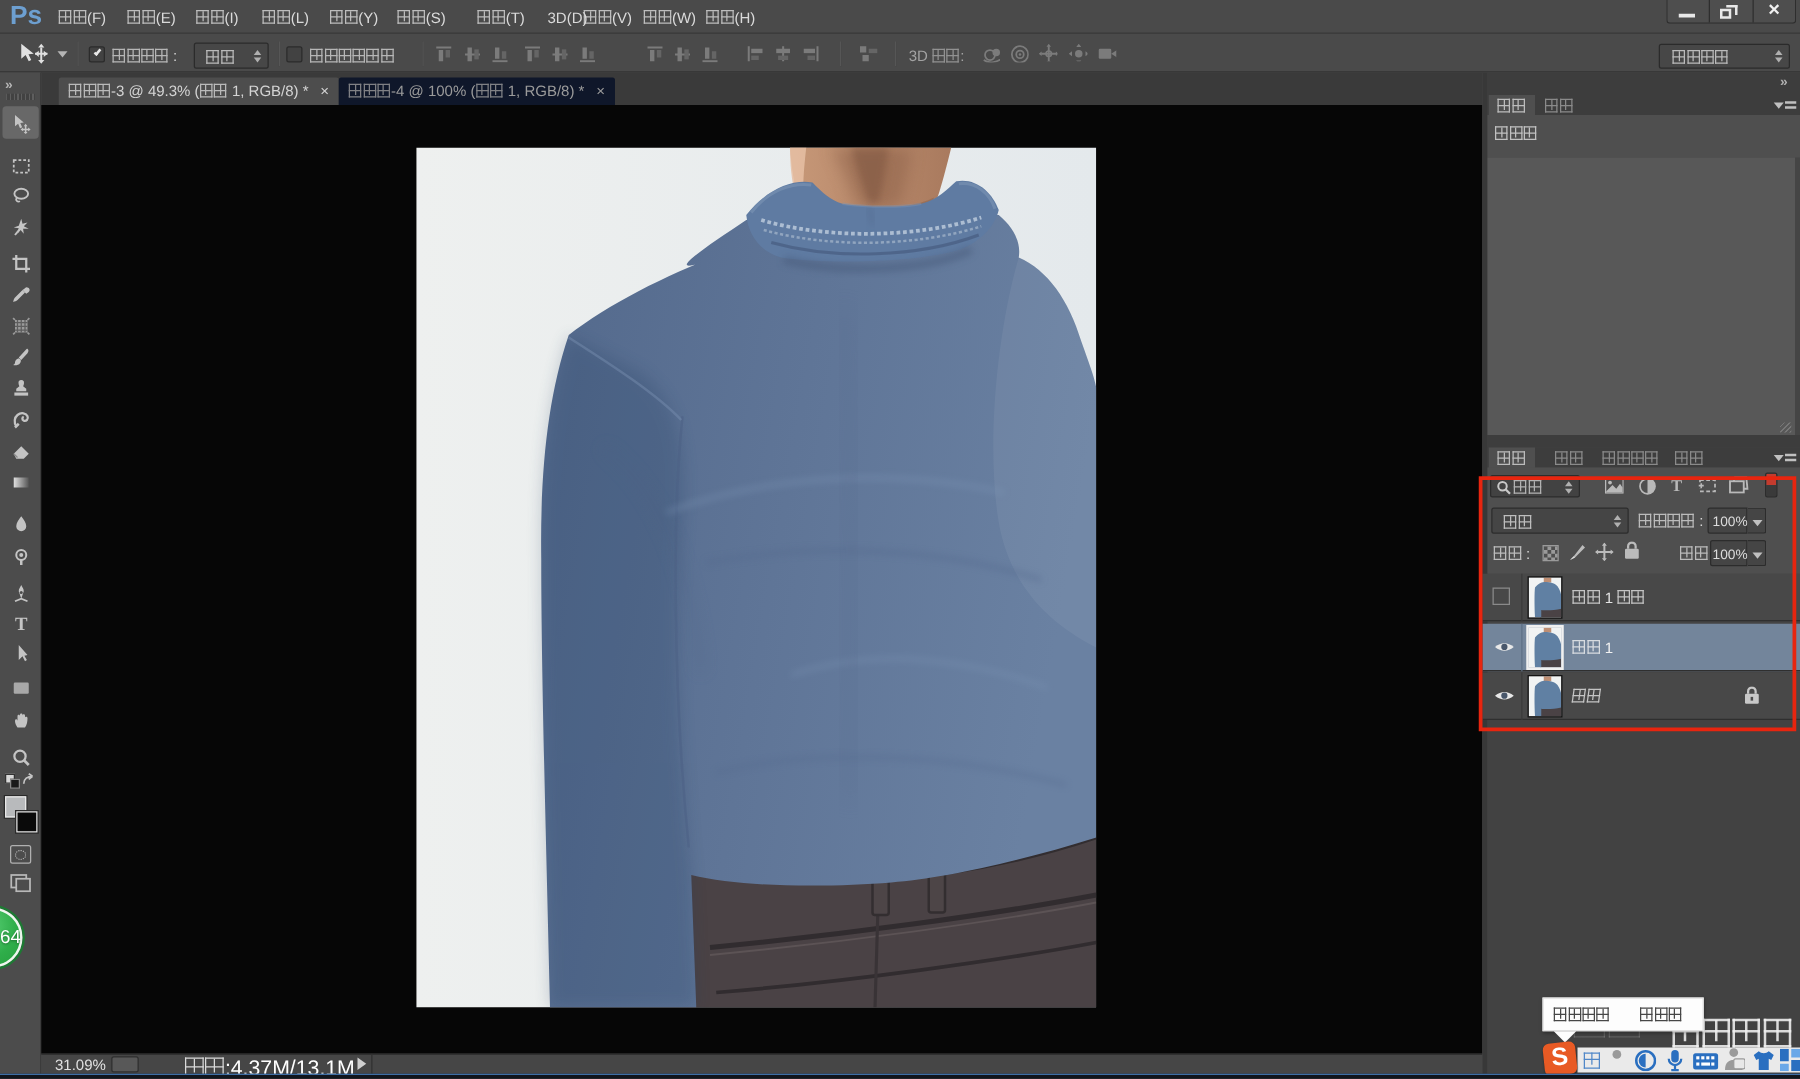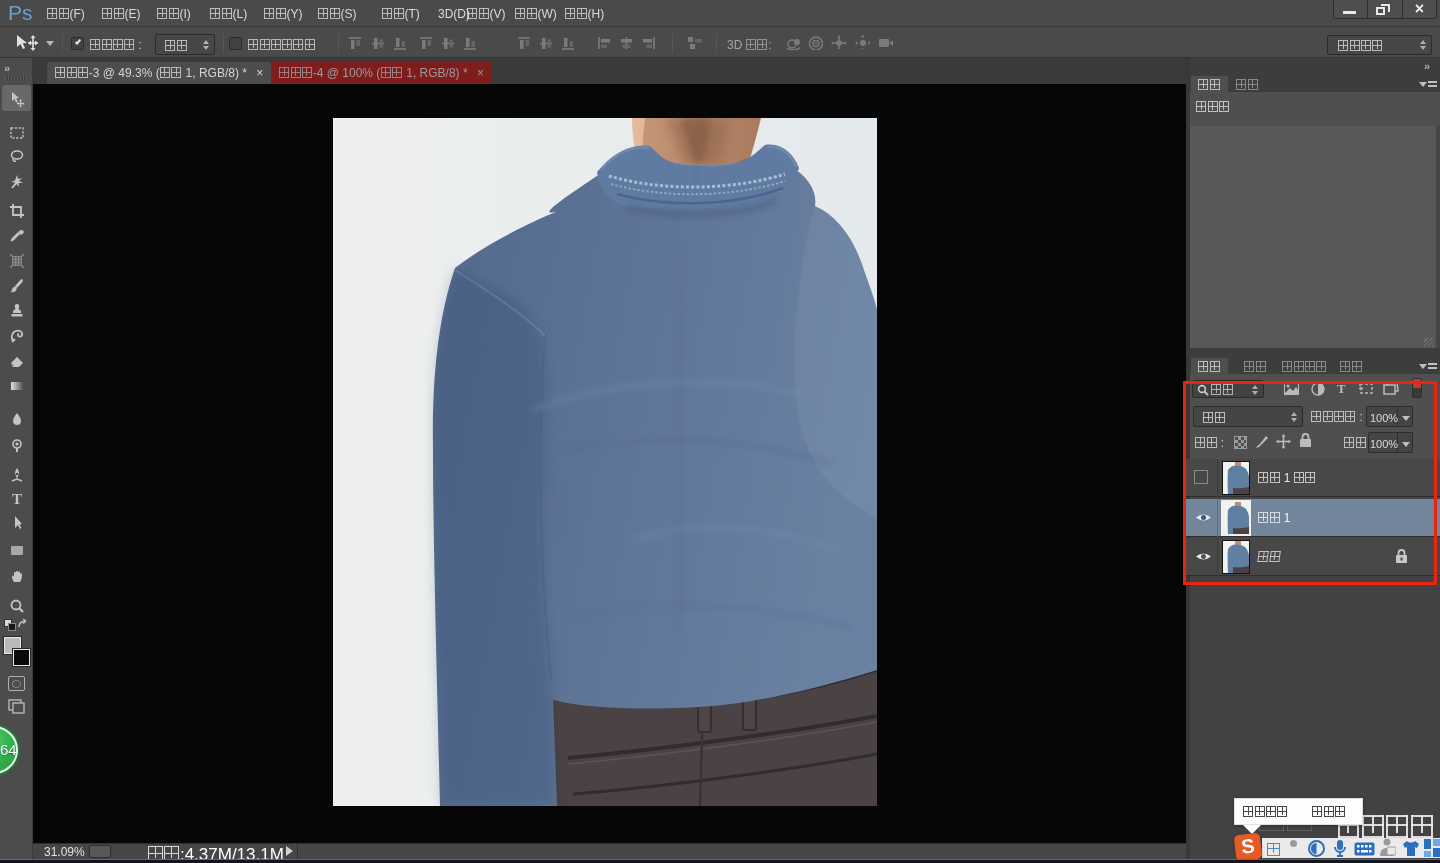--- a/index.html
+++ b/index.html
@@ -9,21 +9,21 @@
 .z i{display:inline-block;width:.84em;height:.86em;margin:0 .08em 0 .02em;vertical-align:-.06em;position:relative}
 .z i::before{content:"";position:absolute;left:0;top:0;right:0;bottom:0;opacity:.8;background:
  linear-gradient(currentColor,currentColor) 0 0/100% 1px no-repeat,
  linear-gradient(currentColor,currentColor) 0 45%/100% 1px no-repeat,
  linear-gradient(currentColor,currentColor) 0 100%/100% 1px no-repeat,
  linear-gradient(currentColor,currentColor) 0 0/1px 100% no-repeat,
  linear-gradient(currentColor,currentColor) 50% 15%/1px 75% no-repeat,
  linear-gradient(currentColor,currentColor) 100% 0/1px 100% no-repeat}
 
 #menubar{left:0;top:0;width:1440px;height:27px;background:#4a4a4a;border-bottom:1px solid #393939}
-#pslogo{left:8px;top:1px;font-size:21px;font-weight:normal;color:#6d9fd0;letter-spacing:0px}
+#pslogo{left:8px;top:1px;font-size:21px;font-weight:bold;color:#6d9fd0;letter-spacing:0px}
 .menu{top:7px;font-size:12px;color:#dadada}
 #winbtns{left:1333px;top:0;width:104px;height:19px;background:#4e4e4e;border:1px solid #2e2e2e;border-top:none;border-radius:0 0 3px 3px;display:flex}
 #winbtns div{flex:1;border-right:1px solid #2e2e2e;position:relative}
 #winbtns div:last-child{border-right:none}
 
 #opts{left:0;top:28px;width:1440px;height:30px;background:#4a4a4a;border-bottom:1px solid #333}
 .sep{top:33px;width:1px;height:20px;background:#3a3a3a;border-right:1px solid #565656}
 .cb{top:37px;width:13px;height:13px;background:#424242;border:1px solid #2b2b2b;border-radius:2px;font-size:12px;color:#e8e8e8;line-height:11px;text-align:center}
 .olab{top:38px;font-size:12px;color:#d2d2d2}
 .drop{background:#474747;border:1px solid #2b2b2b;border-radius:2px;font-size:12px;color:#d8d8d8}
@@ -208,21 +208,21 @@
   </svg>
 <svg class="ab aic" style="left:878px;top:37px" width="20" height="12">
     <rect x="1" y="2" width="10" height="8" rx="1" fill="#9a9a9a"></rect>
     <path d="M11,6 L17,2 L17,10 Z" fill="#9a9a9a"></path>
     <path d="M17,3 C19,4 19,8 17,9" fill="none" stroke="#9a9a9a" stroke-width="1.2"></path>
   </svg>
 <div class="ab drop" style="left:1327px;top:35px;width:105px;height:20px;padding:3px 0 0 10px"><span class="z"><i></i><i></i><i></i><i></i></span><span class="updn"></span></div>
 
 <div class="ab" id="tabstrip"></div>
 <div class="ab dtab" style="left:47px;top:62px;background:#4d4d4d;color:#d4d4d4"><span class="z"><i></i><i></i><i></i></span>-3 @ 49.3% (<span class="z"><i></i><i></i></span> 1, RGB/8) * <span style="margin-left:6px">×</span></div>
-<div class="ab dtab" style="left:271px;top:62px;background:#7f1d1d;color:#9b9b9b"><span class="z"><i></i><i></i><i></i></span>-4 @ 100% (<span class="z"><i></i><i></i></span> 1, RGB/8) * <span style="margin-left:6px">×</span></div>
+<div class="ab dtab" style="left:271px;top:62px;background:#0f172a;color:#9b9b9b"><span class="z"><i></i><i></i><i></i></span>-4 @ 100% (<span class="z"><i></i><i></i></span> 1, RGB/8) * <span style="margin-left:6px">×</span></div>
 
 <div class="ab" id="toolbar"></div>
 <div class="ab" style="left:4px;top:62px;color:#b5b5b5;font-size:11px;font-weight:bold">»</div>
 <div class="ab" style="left:5px;top:75px;width:23px;height:5px;background:repeating-linear-gradient(90deg,#5e5e5e 0 1px,#424242 1px 3px)"></div>
 <div class="ab" style="left:2px;top:85px;width:29px;height:26px;background:#686868;border-radius:3px"></div>
 <div class="ab tool" style="top:87px">
     <svg width="16" height="16" viewBox="0 0 16 16">
       <path d="M3 1 L3 10 L5.5 8 L7 11.5 L8.7 10.7 L7.2 7.3 L10 7 Z" fill="#c4c4c4"></path>
       <g stroke="#c4c4c4" stroke-width="1.2">
         <path d="M11.5 9.5 v6 M8.5 12.5 h6"></path>

